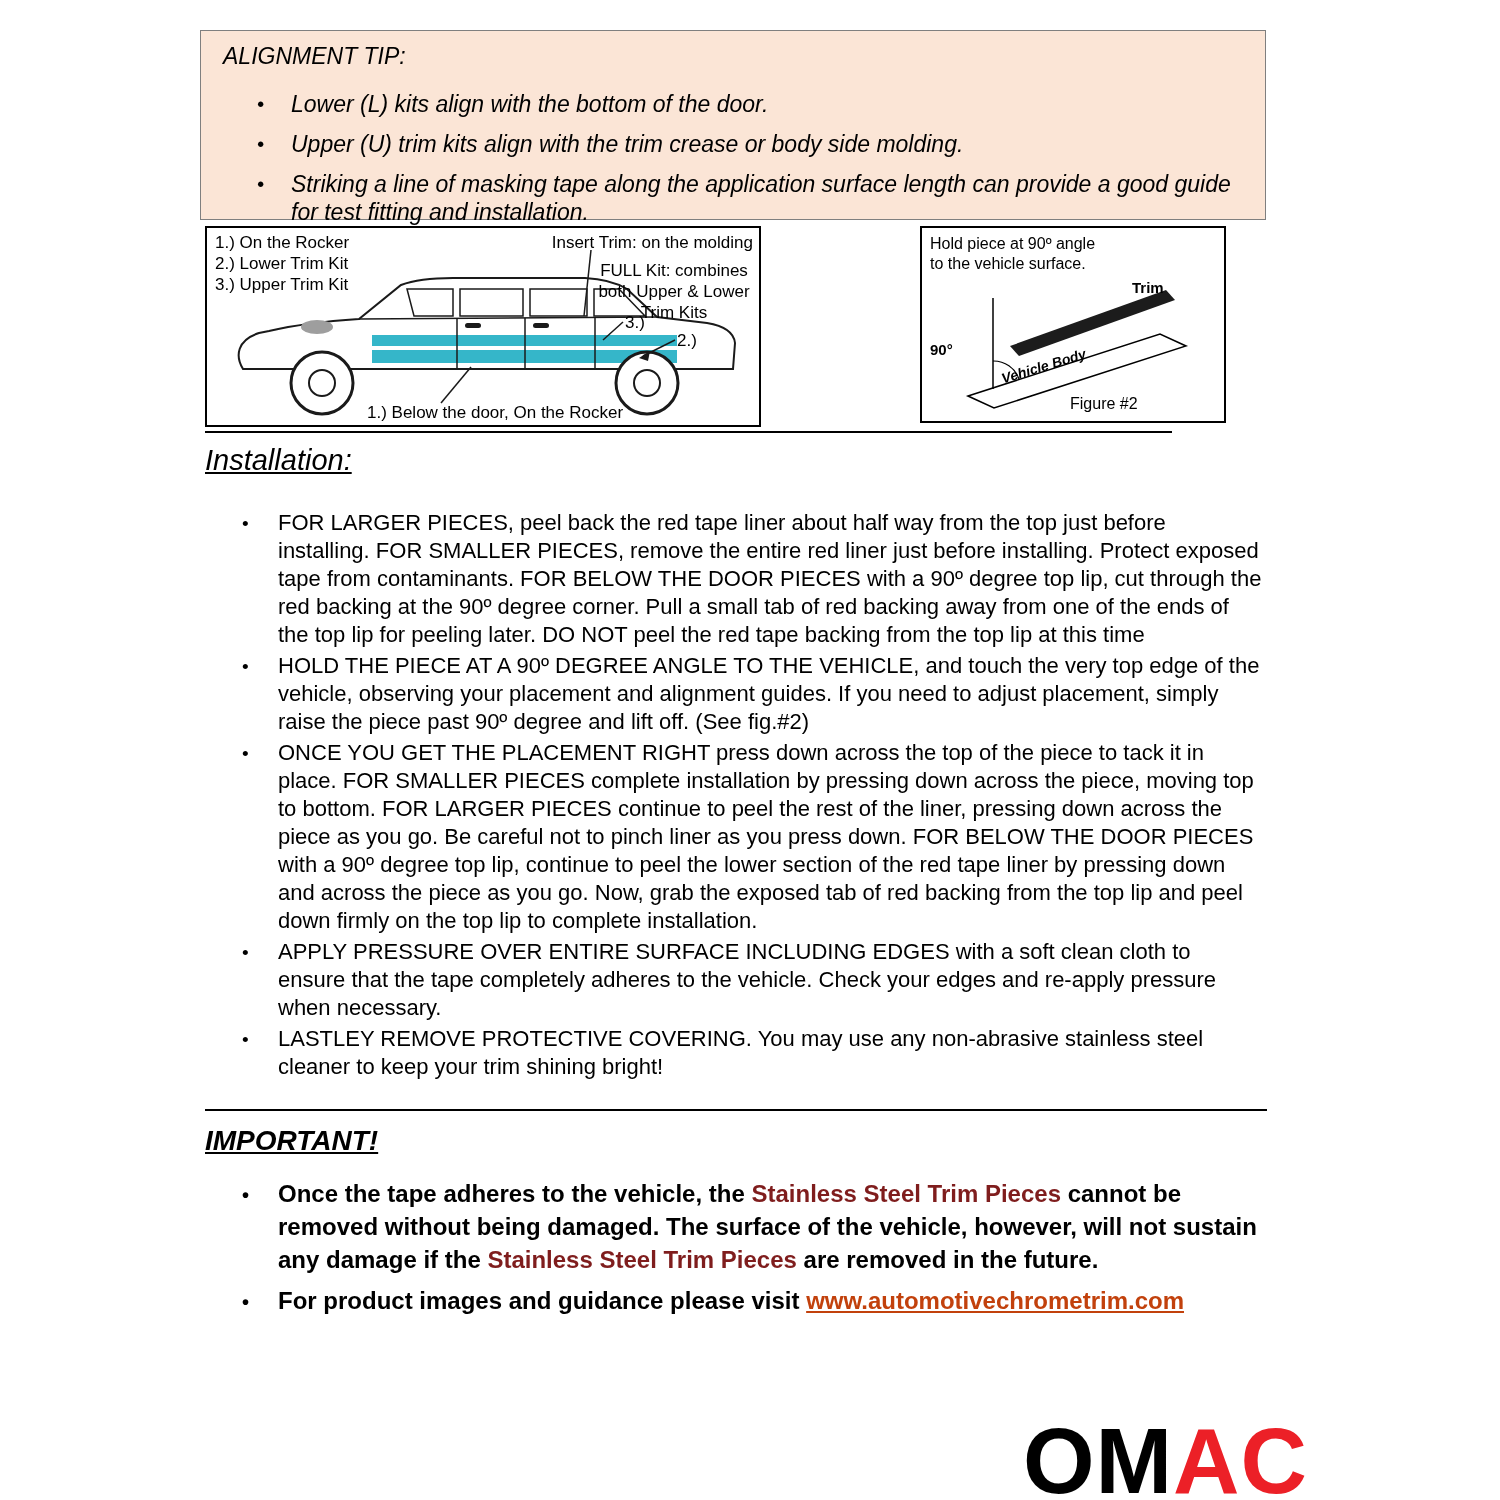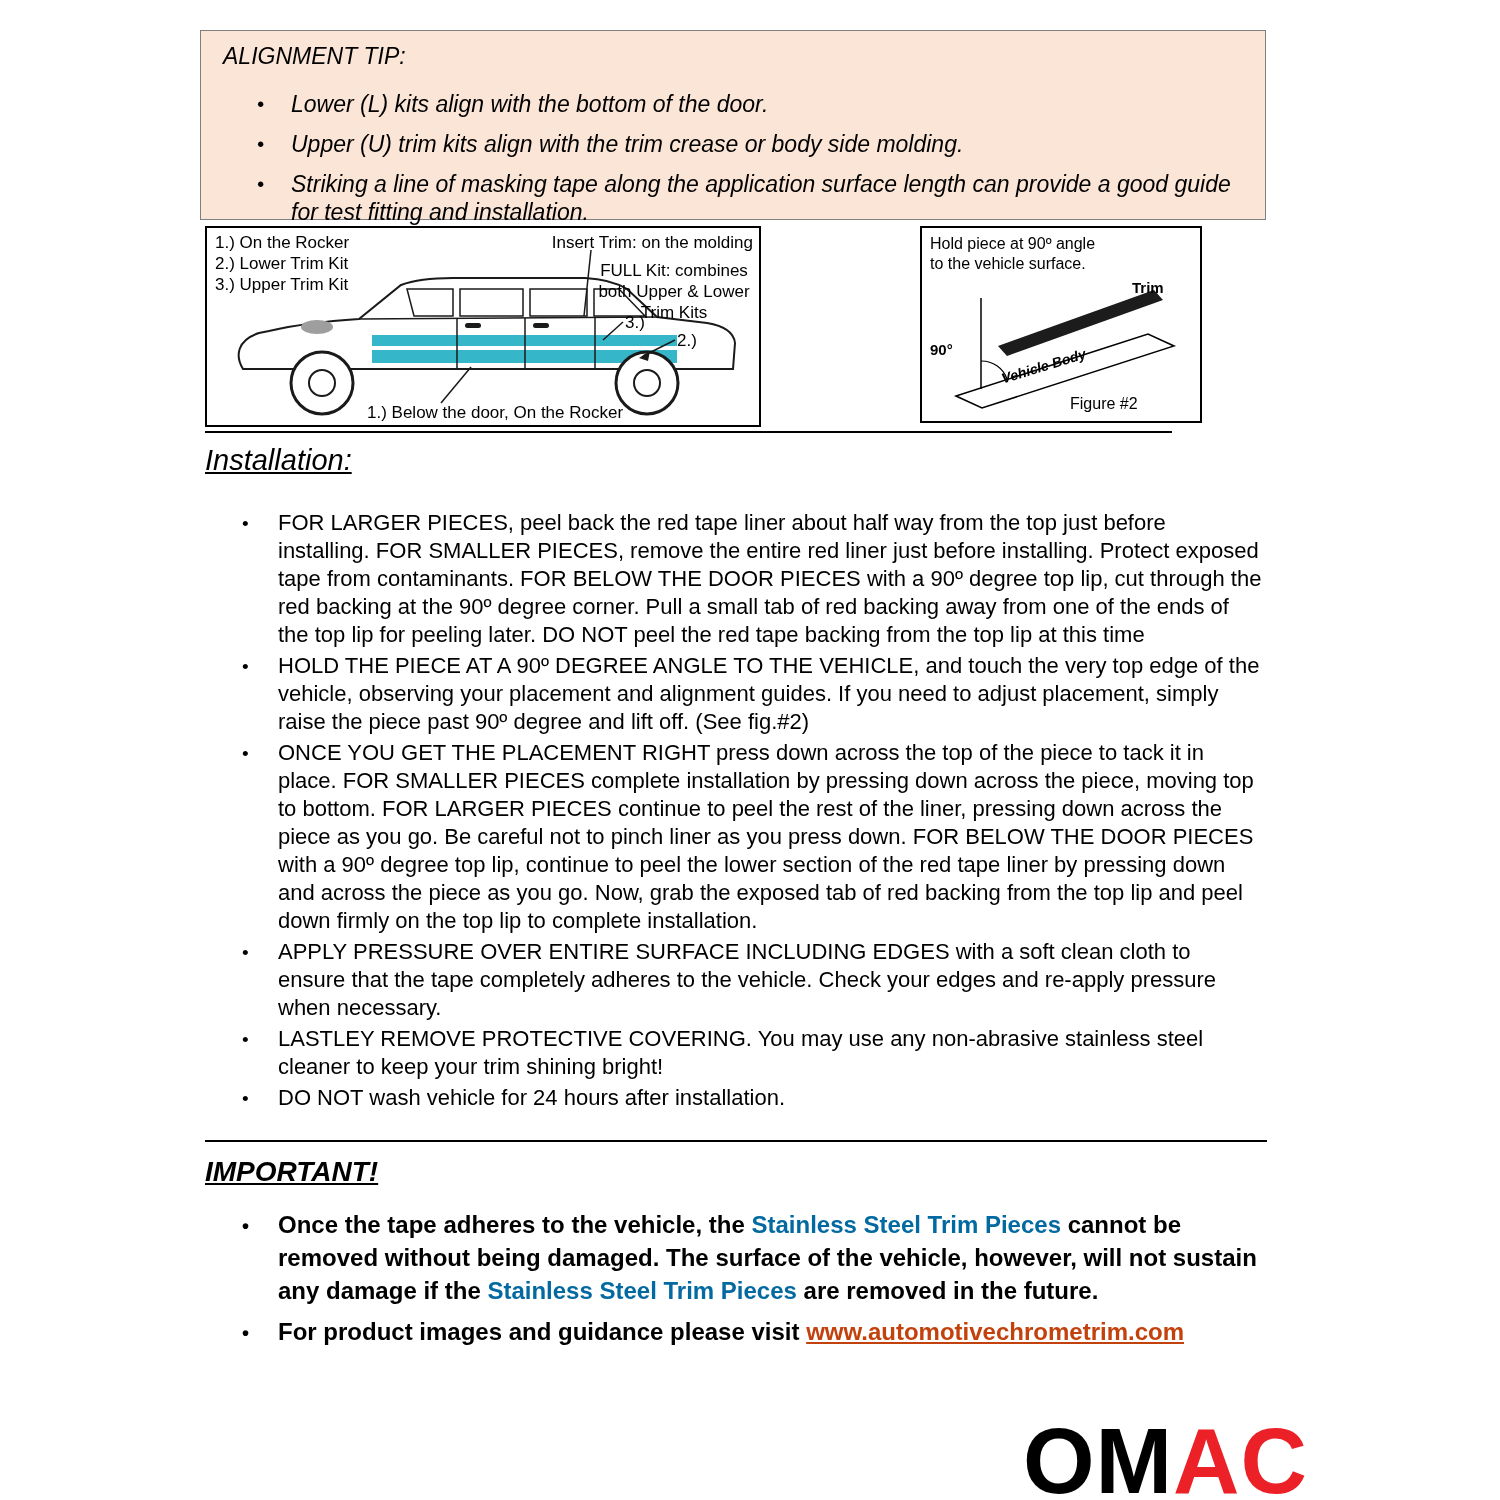--- a/index.html
+++ b/index.html
@@ -21,21 +21,21 @@
   .tip-list { list-style:none; margin-top:20px; padding-left:68px; }
   .tip-list li { font-size:23px; line-height:28px; margin-bottom:12px; position:relative; }
   .tip-list li::before { content:"\2022"; position:absolute; left:-34px; top:0; font-size:20px; }
 
   
   .fig1 {
     position:absolute; left:205px; top:226px; width:556px; height:201px;
     border:2px solid #000; background:#fff;
   }
   .fig2 {
-    position:absolute; left:920px; top:226px; width:282px; height:197px;
+    position:absolute; left:920px; top:226px; width:306px; height:197px;
     border:2px solid #000; background:#fff;
   }
   .fig-svg { position:absolute; left:0; top:0; width:100%; height:100%; }
   .fig-label { position:absolute; font-size:17px; line-height:21px; white-space:nowrap; }
   .fig2 .fig-label { font-size:16px; line-height:20px; }
   .figs-rule { position:absolute; left:205px; top:431px; width:967px; height:0; border-top:2px solid #000; }
 
   
   .content { position:absolute; left:205px; top:444px; width:1062px; }
   .install-title {
@@ -55,21 +55,21 @@
     font-size:28px; font-style:italic; font-weight:bold;
     text-decoration:underline; margin:8px 0 20px 0;
   }
   .important-list { list-style:none; padding-left:73px; }
   .important-list li {
     font-size:24px; line-height:33px; font-weight:bold; position:relative;
     margin-bottom:8px; width:985px;
   }
   .important-list li::before { content:"\2022"; position:absolute; left:-36px; top:2px; font-size:20px; }
 
-  .red-text { color:#0369a1; }
+  .red-text { color:#7f1d1d; }
   .site-link { color:#c2410c; text-decoration:underline; font-weight:bold; cursor:pointer; }
 
   
   .logo {
     position:absolute; right:192px; top:1394px;
     font-size:92px; font-weight:bold; letter-spacing:1px; line-height:1;margin-top:21px;
   }
   .logo-red { color:#ec2027; }
 </style>
 </head>
@@ -159,21 +159,20 @@
 <div class="figs-rule"></div>
 
 <div class="content">
   <h2 class="install-title">Installation:</h2>
   <ul class="install-list">
     <li>FOR LARGER PIECES, peel back the red tape liner about half way from the top just before installing. FOR SMALLER PIECES, remove the entire red liner just before installing. Protect exposed tape from contaminants. FOR BELOW THE DOOR PIECES with a 90º degree top lip, cut through the red backing at the 90º degree corner. Pull a small tab of red backing away from one of the ends of the top lip for peeling later. DO NOT peel the red tape backing from the top lip at this time</li>
     <li>HOLD THE PIECE AT A 90º DEGREE ANGLE TO THE VEHICLE, and touch the very top edge of the vehicle, observing your placement and alignment guides. If you need to adjust placement, simply raise the piece past 90º degree and lift off. (See fig.#2)</li>
     <li>ONCE YOU GET THE PLACEMENT RIGHT press down across the top of the piece to tack it in place.  FOR SMALLER PIECES complete installation by pressing down across the piece, moving top to bottom. FOR LARGER PIECES continue to peel the rest of the liner, pressing down across the piece as you go. Be careful not to pinch liner as you press down. FOR BELOW THE DOOR PIECES with a 90º degree top lip, continue to peel the lower section of the red tape liner by pressing down and across the piece as you go. Now, grab the exposed tab of red backing from the top lip and peel down firmly on the top lip to complete installation.</li>
     <li>APPLY PRESSURE OVER ENTIRE SURFACE INCLUDING EDGES with a soft clean cloth to ensure that the tape completely adheres to the vehicle. Check your edges and re-apply pressure when necessary.</li>
     <li>LASTLEY REMOVE PROTECTIVE COVERING. You may use any non-abrasive stainless steel cleaner to keep your trim shining bright!</li>
-    <li>DO NOT wash vehicle for 24 hours after installation.</li>
   </ul>
 
   <hr class="separator">
 
   <h2 class="important-title">IMPORTANT!</h2>
   <ul class="important-list">
     <li>
       <span>Once the tape adheres to the vehicle, the </span><span class="red-text">Stainless Steel Trim Pieces</span><span> cannot be removed without being damaged. The surface of the vehicle, however, will not sustain any damage if the </span><span class="red-text">Stainless Steel Trim Pieces</span><span> are removed in the future.</span>
     </li>
     <li>

